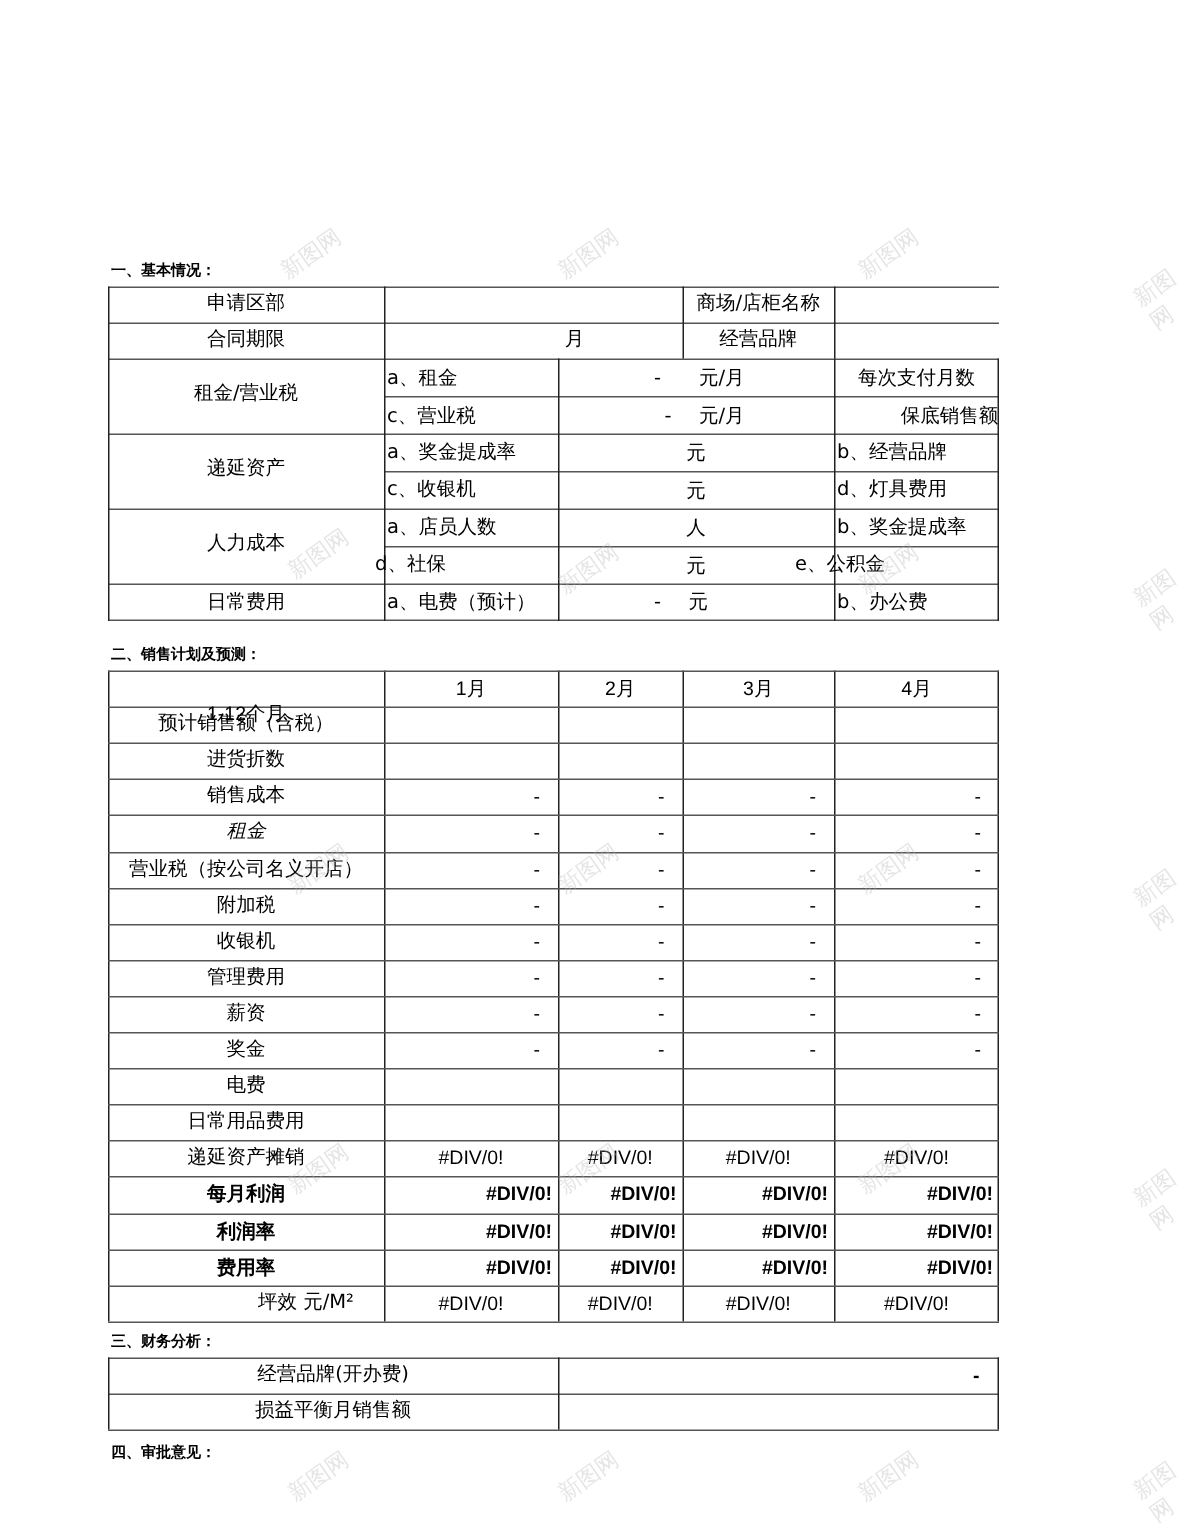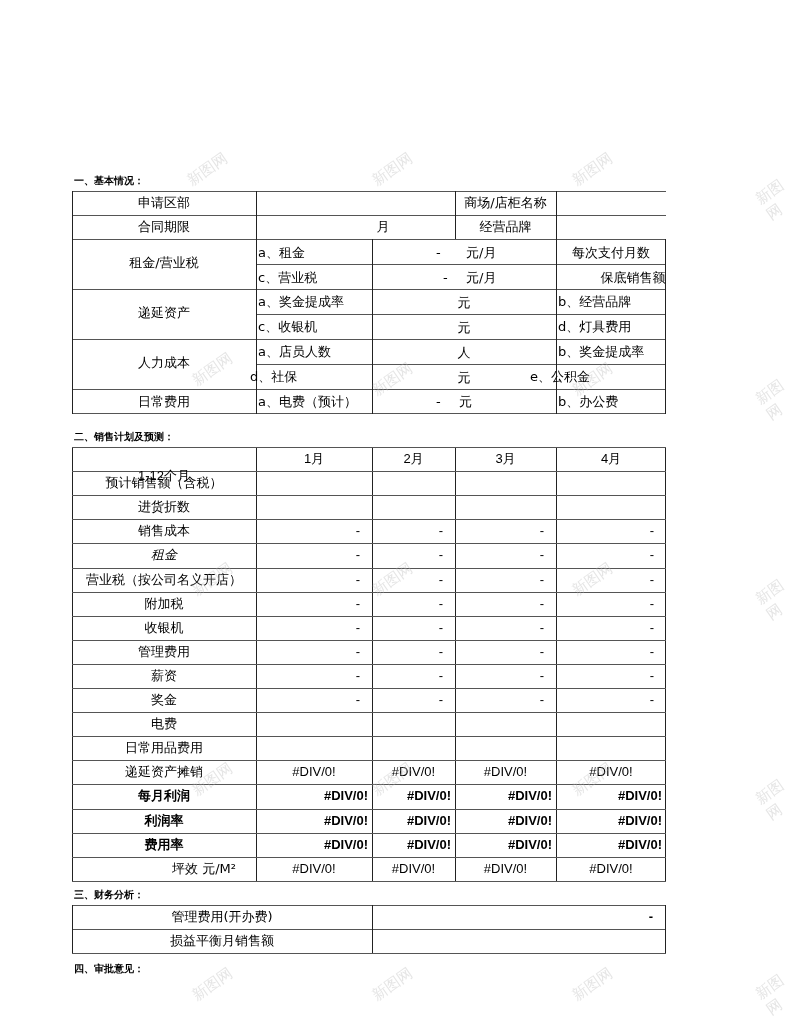--- a/index.html
+++ b/index.html
@@ -211,21 +211,21 @@
   </div>
 
 <div>
   <div class="hl" style="left:72px; width:594px; top:905px;"></div>
   <div class="hl" style="left:72px; width:594px; top:929px;"></div>
   <div class="hl" style="left:72px; width:594px; top:953px;"></div>
   <div class="vl" style="left:72px; top:905px; height:48px;"></div>
   <div class="vl" style="left:372px; top:905px; height:48px;"></div>
   <div class="vl" style="left:665px; top:905px; height:48px;"></div>
 </div>
-<div class="cell c" style="left:72px; top:906px; width:300px; height:23px;">管理费用(开办费)</div>
+<div class="cell c" style="left:72px; top:906px; width:300px; height:23px;">经营品牌(开办费)</div>
 <div class="cell r b" style="left:372px; top:906px; width:293px; height:23px; padding-right:12px;">-</div>
 <div class="cell c" style="left:72px; top:930px; width:300px; height:23px;">损益平衡月销售额</div>
 <div class="cell r" style="left:372px; top:930px; width:293px; height:23px;"></div>
 
 <div id="watermarks">
     <div class="wm" style="left: 185px; top: 160px;">新图网</div>
     <div class="wm" style="left: 370px; top: 160px;">新图网</div>
     <div class="wm" style="left: 570px; top: 160px;">新图网</div>
     <div class="wm" style="left: 760px; top: 180px;">新图网</div>
     <div class="wm" style="left: 190px; top: 360px;">新图网</div>

